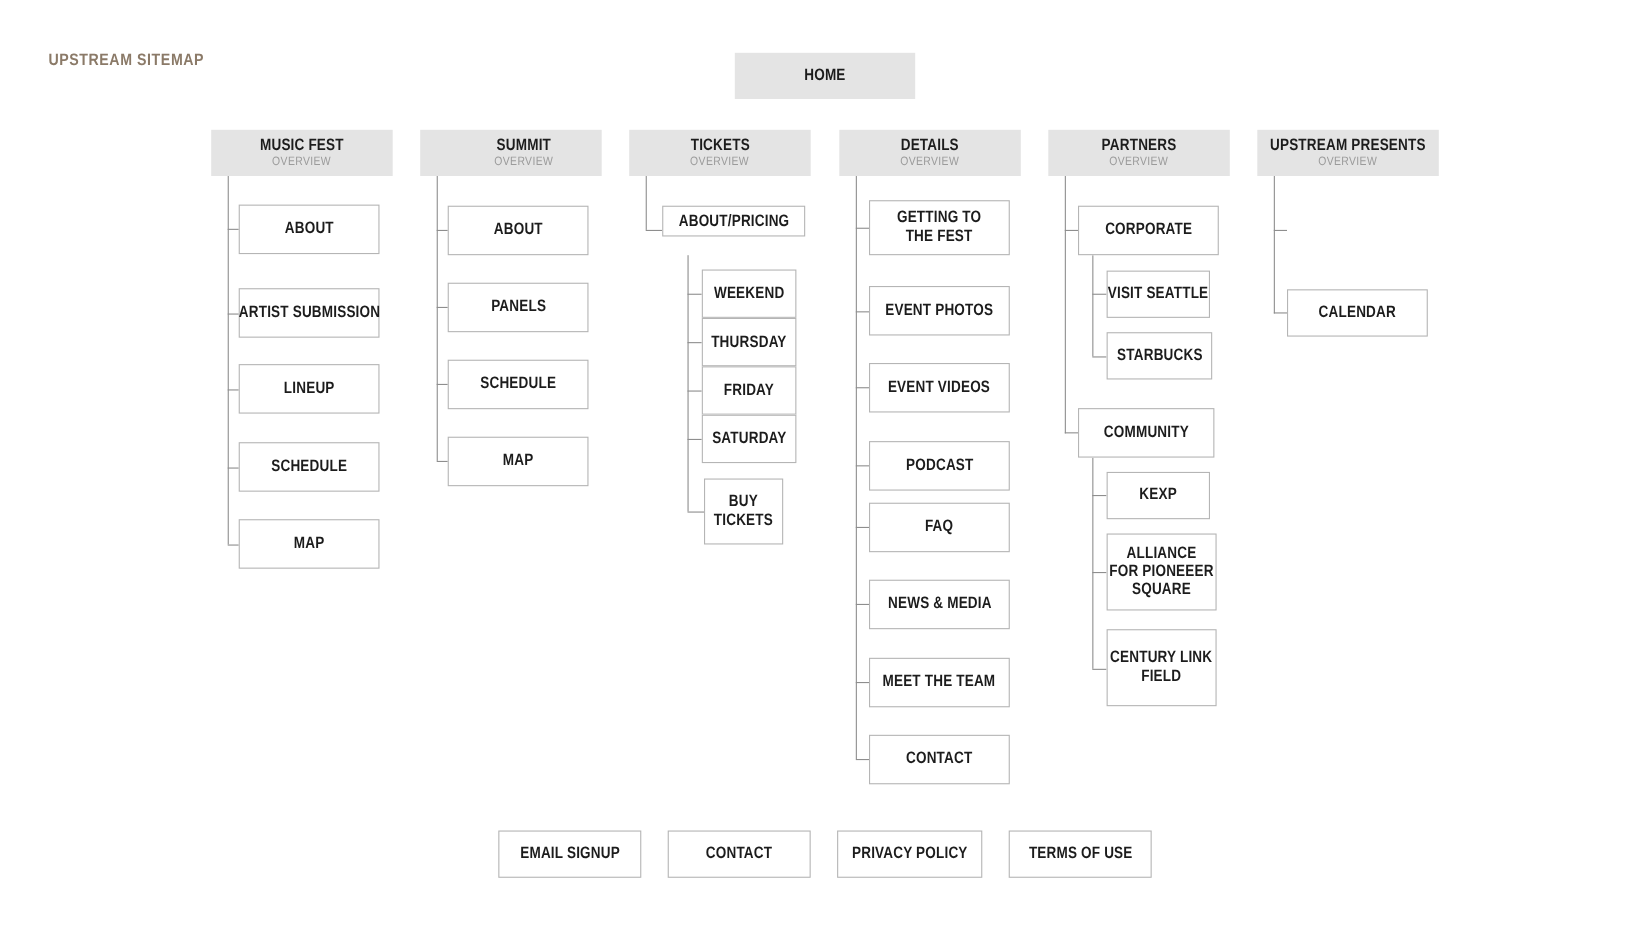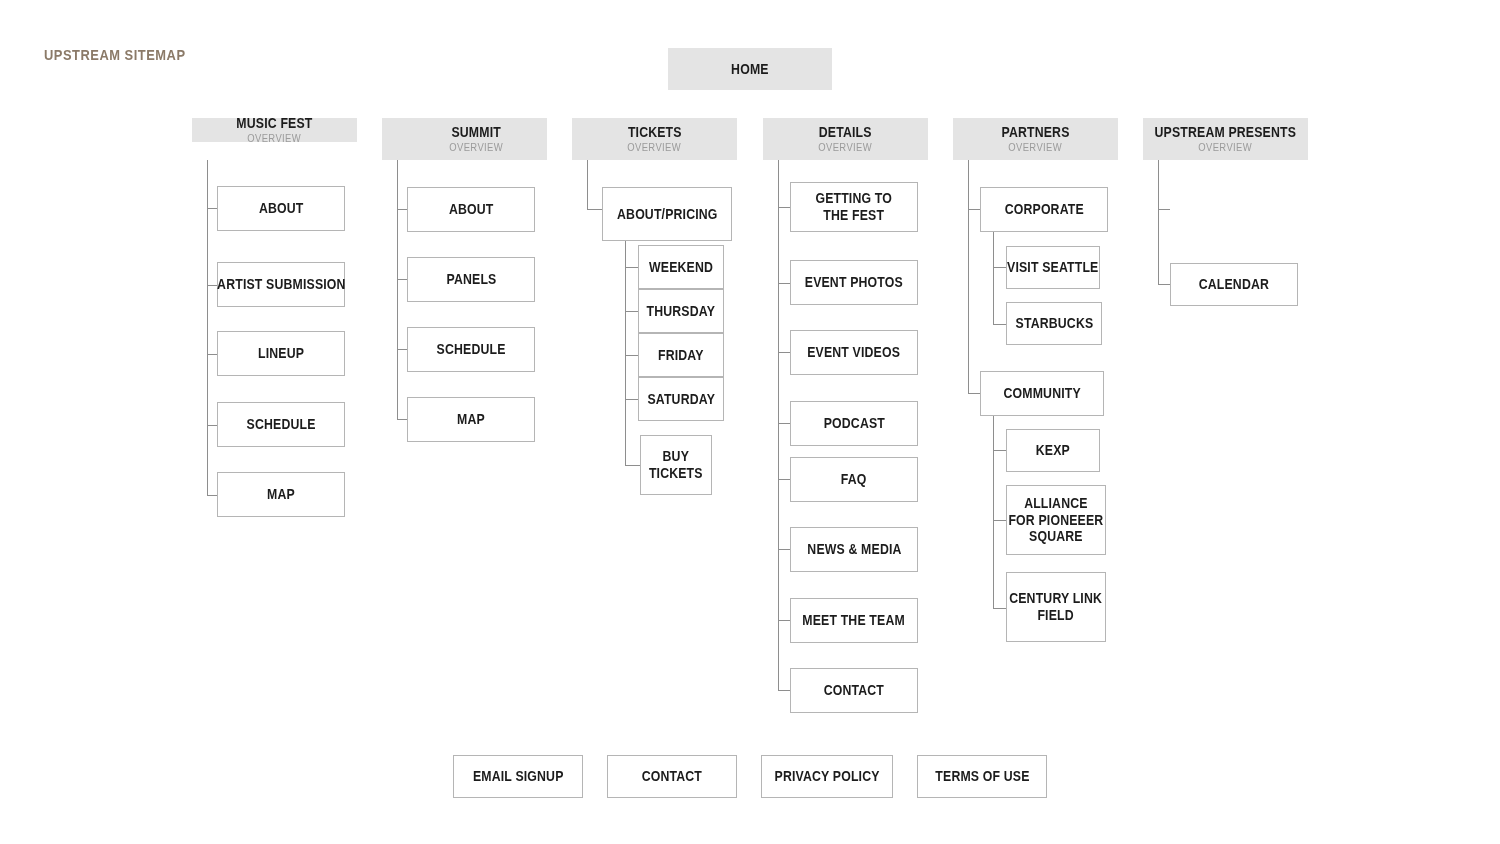--- a/index.html
+++ b/index.html
@@ -114,21 +114,21 @@
 <body>
 
 <div id="canvas">
 
   <div class="doc-title">UPSTREAM SITEMAP</div>
 
   <div class="hdr home" style="left:668px; top:48px; width:164px; height:42px;">
     <span class="t">HOME</span>
   </div>
 
-  <div class="hdr" style="left:192px; top:118px; width:165px; height:24px;">
+  <div class="hdr" style="left:192px; top:118px; width:165px; height:42px;">
     <span class="t">MUSIC FEST</span>
     <span class="s">OVERVIEW</span>
   </div>
   <div class="vline" style="left:207px; top:160px; height:335px;"></div>
   <div class="hline" style="left:207px; top:208px; width:11px;"></div>
   <div class="hline" style="left:207px; top:285px; width:11px;"></div>
   <div class="hline" style="left:207px; top:354px; width:11px;"></div>
   <div class="hline" style="left:207px; top:425px; width:11px;"></div>
   <div class="hline" style="left:207px; top:495px; width:11px;"></div>
 
@@ -171,21 +171,21 @@
     <span class="lbl">MAP</span>
   </div>
 
   <div class="hdr" style="left:572px; top:118px; width:165px; height:42px;">
     <span class="t">TICKETS</span>
     <span class="s">OVERVIEW</span>
   </div>
   <div class="vline" style="left:587px; top:160px; height:49px;"></div>
   <div class="hline" style="left:587px; top:209px; width:15px;"></div>
 
-  <div class="node" style="left:602px; top:187px; width:130px; height:54px;">
+  <div class="node" style="left:602px; top:187px; width:130px; height:28px;">
     <span class="lbl">ABOUT/PRICING</span>
   </div>
 
   <div class="vline" style="left:625px; top:232px; height:233px;"></div>
   <div class="hline" style="left:625px; top:267px; width:13px;"></div>
   <div class="hline" style="left:625px; top:311px; width:13px;"></div>
   <div class="hline" style="left:625px; top:355px; width:13px;"></div>
   <div class="hline" style="left:625px; top:399px; width:13px;"></div>
   <div class="hline" style="left:625px; top:465px; width:15px;"></div>
 

